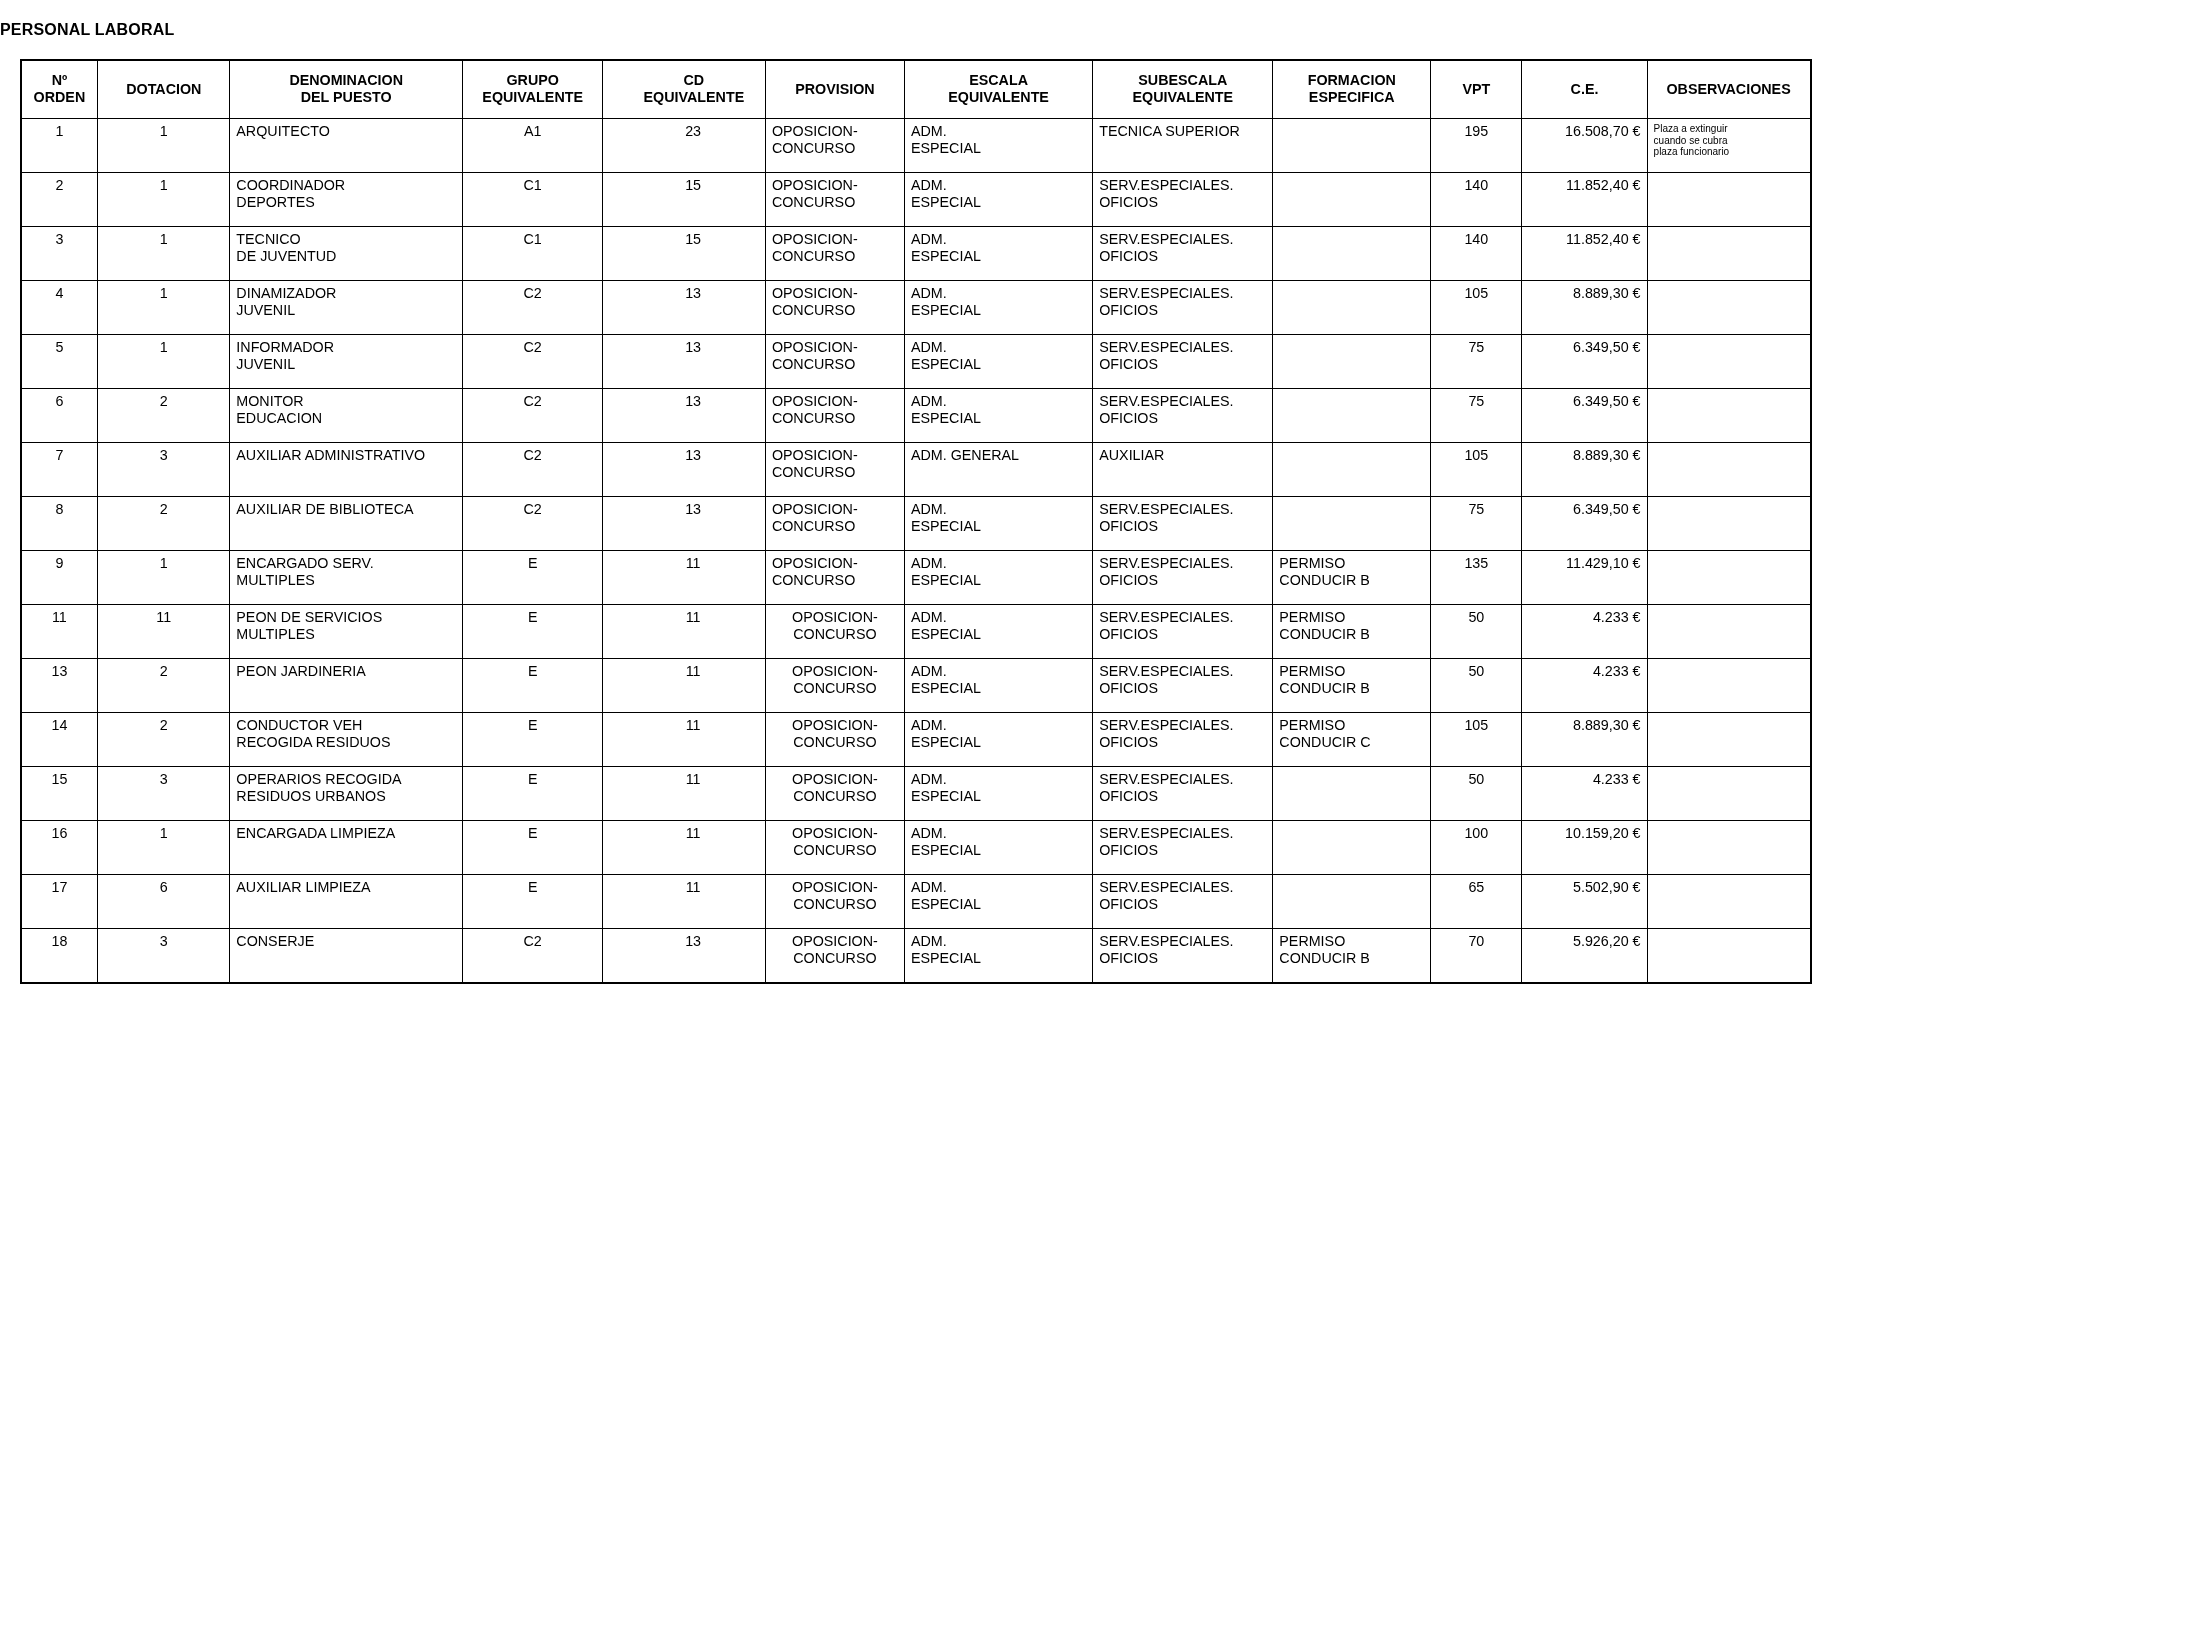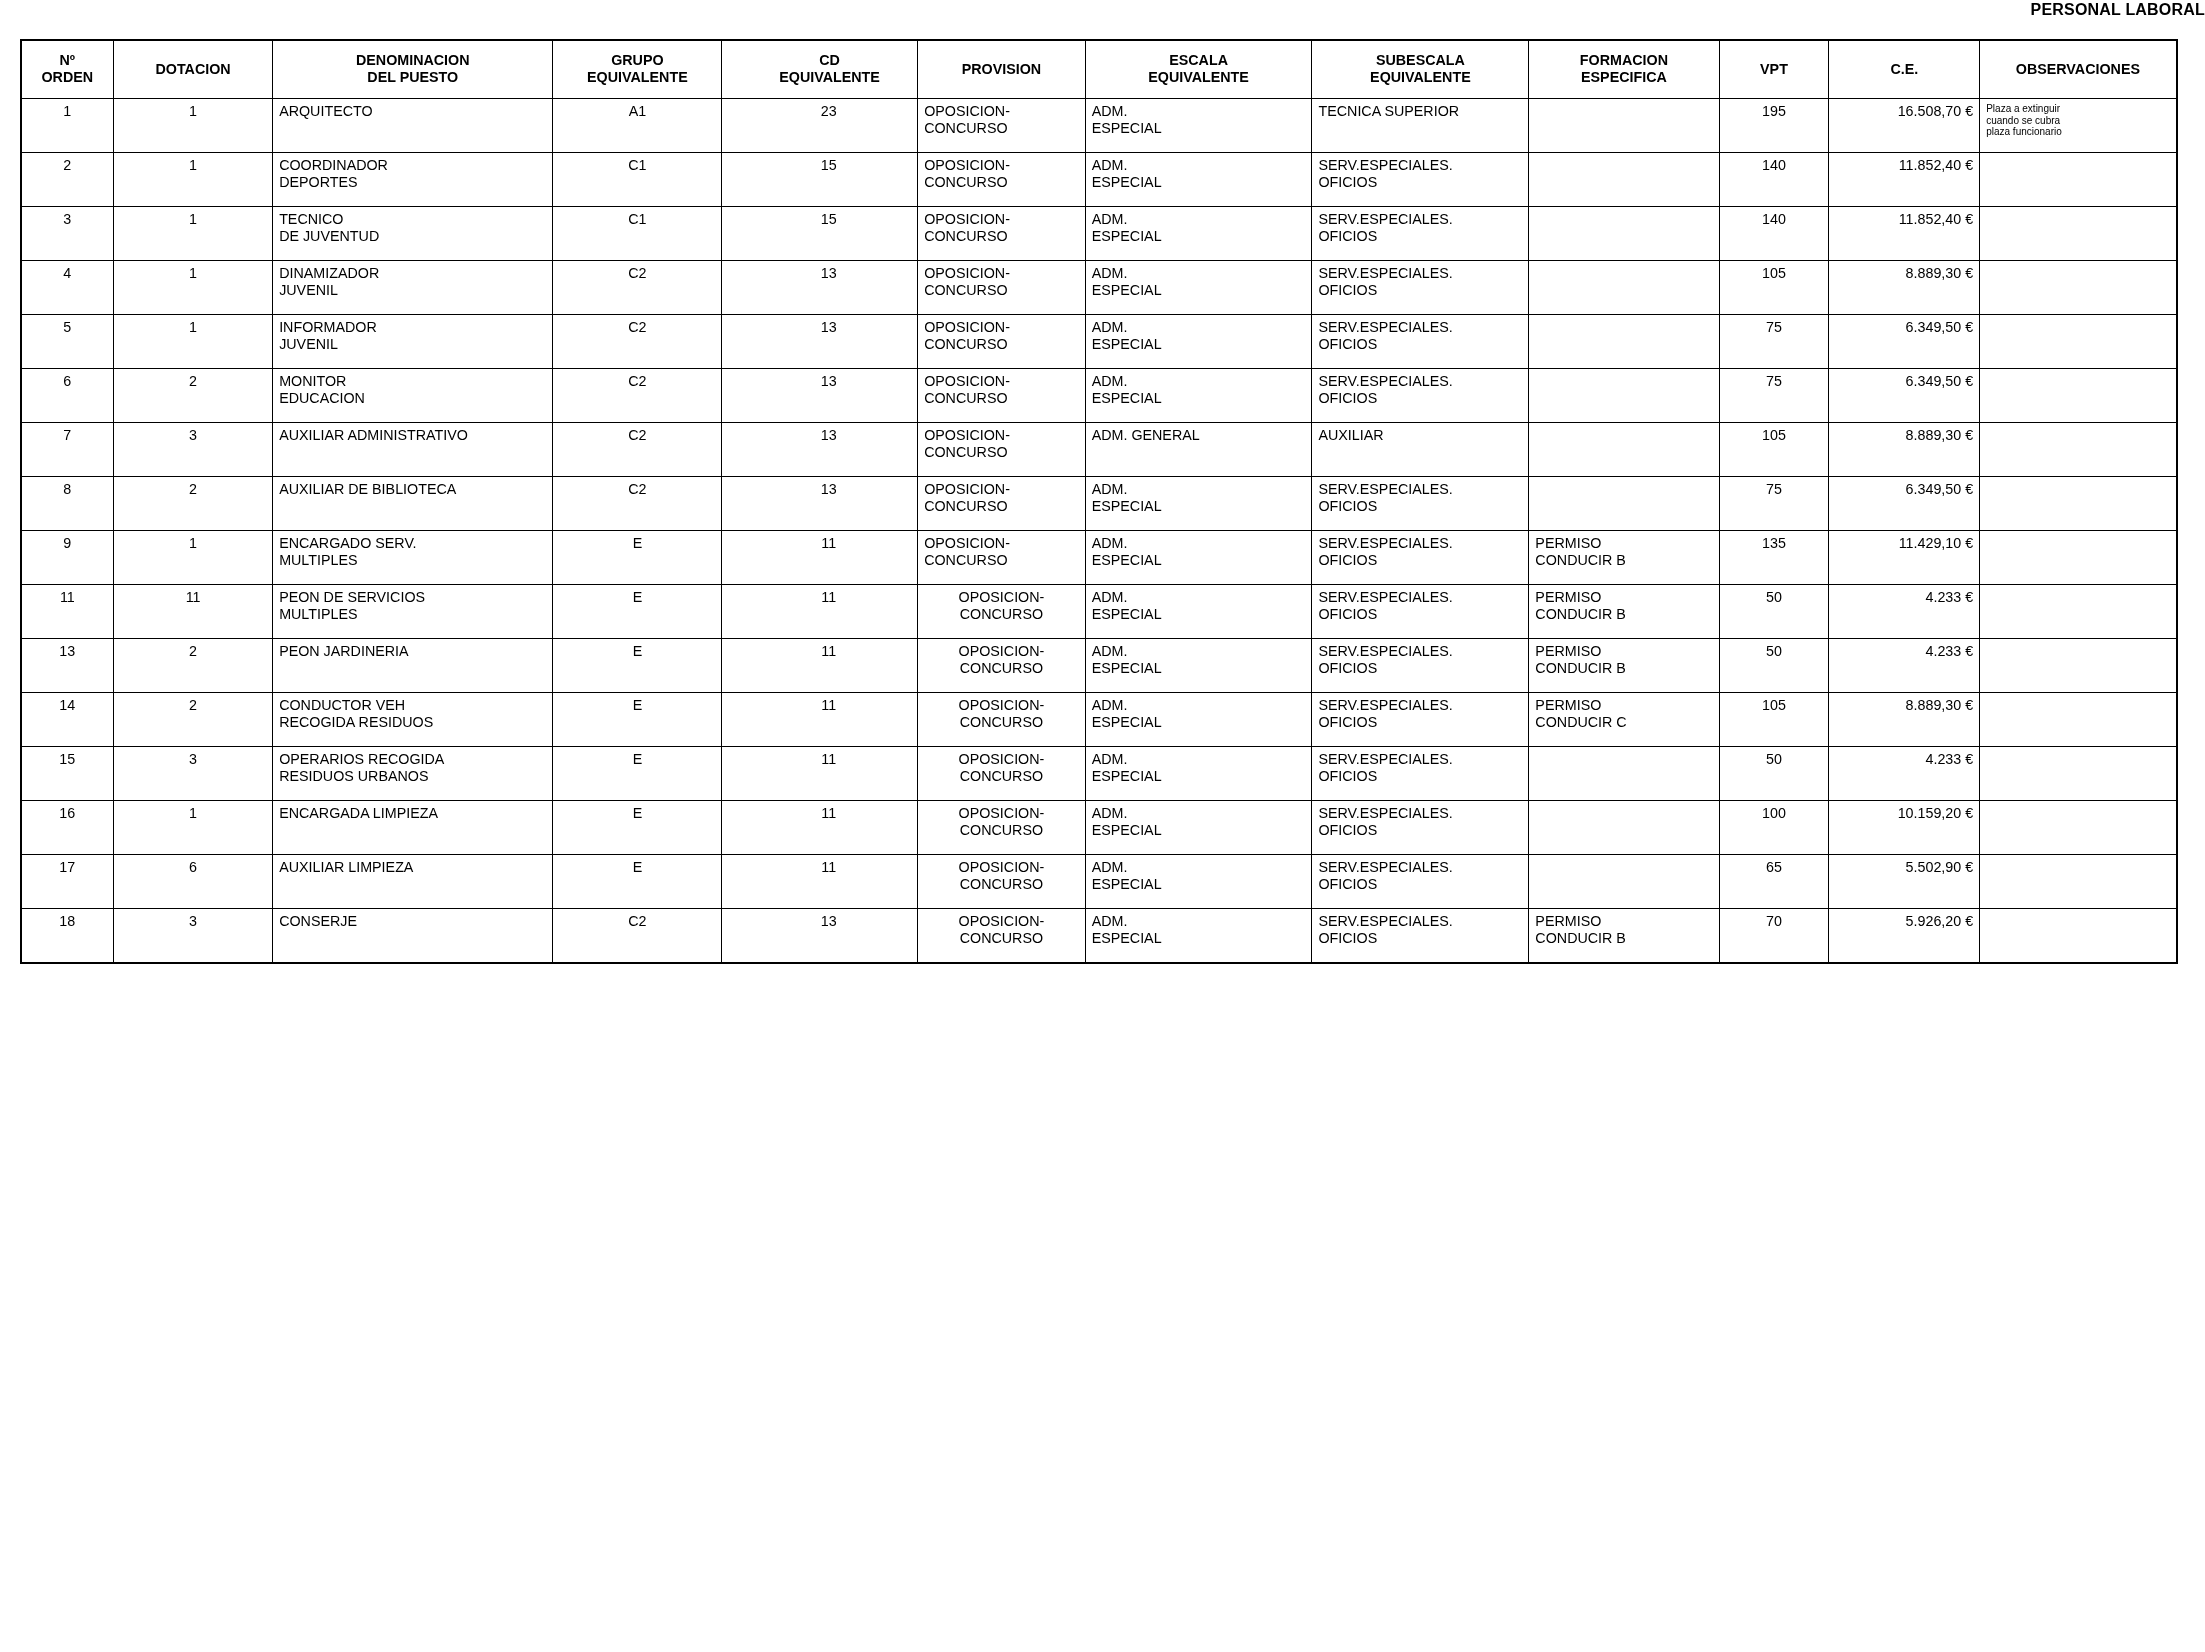--- a/index.html
+++ b/index.html
@@ -5,31 +5,31 @@
   * { box-sizing: border-box; }
   html, body { margin: 0; padding: 0; }
   body {
     width: 2205px;
     height: 1652px;
     background: #ffffff;
     color: #000000;
     font-family: "Liberation Sans", sans-serif;
   }
   .doc-title {
-    text-align: right;
+    text-align: left;
     font-weight: bold;
     font-size: 16px;
-    padding-top: 1px;
+    padding-top: 21px;
     margin-bottom: 19.6px;
     letter-spacing: 0.2px;
   }
   table.rpt-table {
     border-collapse: collapse;
     table-layout: fixed;
-    width: 2158px;
+    width: 1792px;
     margin: 0 19.6px;
     border: 2.3px solid #000;
     background: #fff;
   }
   th, td {
     border: 1.5px solid #000;
     padding: 3.8px 6px;
     font-size: 14.3px;
     line-height: 1.18;
     white-space: pre-line;

